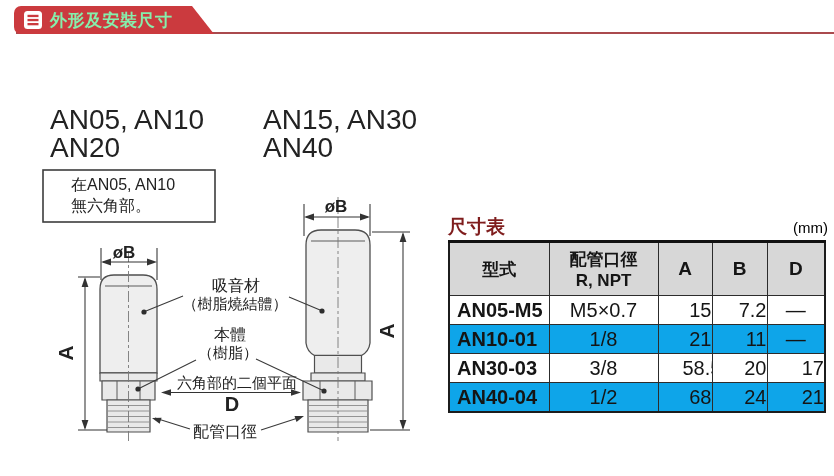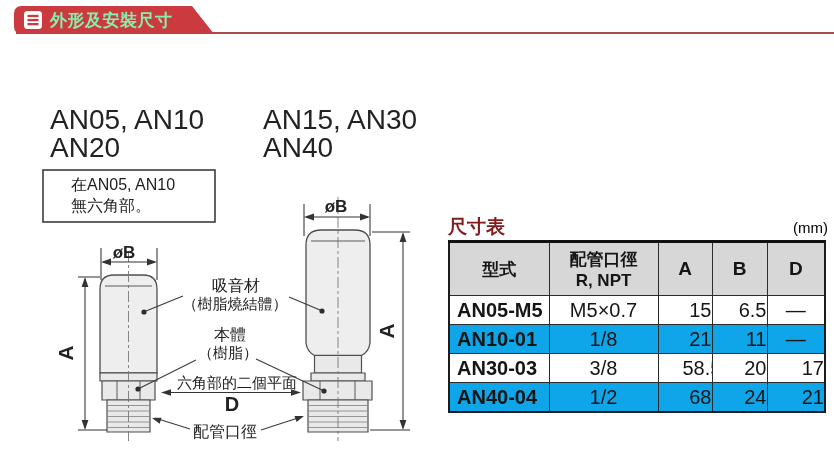--- a/index.html
+++ b/index.html
@@ -194,21 +194,21 @@
         <th class="abd">A</th>
         <th class="abd">B</th>
         <th class="abd">D</th>
       </tr>
     </thead>
     <tbody>
         <tr>
           <td class="model">AN05-M5</td>
           <td class="port">M5×0.7</td>
           <td class="num">15</td>
-          <td class="num">6.5</td>
+          <td class="num">7.2</td>
           <td class="num dash">—</td>
         </tr>
         <tr class="alt">
           <td class="model">AN10-01</td>
           <td class="port">1/8</td>
           <td class="num">21</td>
           <td class="num">11</td>
           <td class="num dash">—</td>
         </tr>
         <tr>

